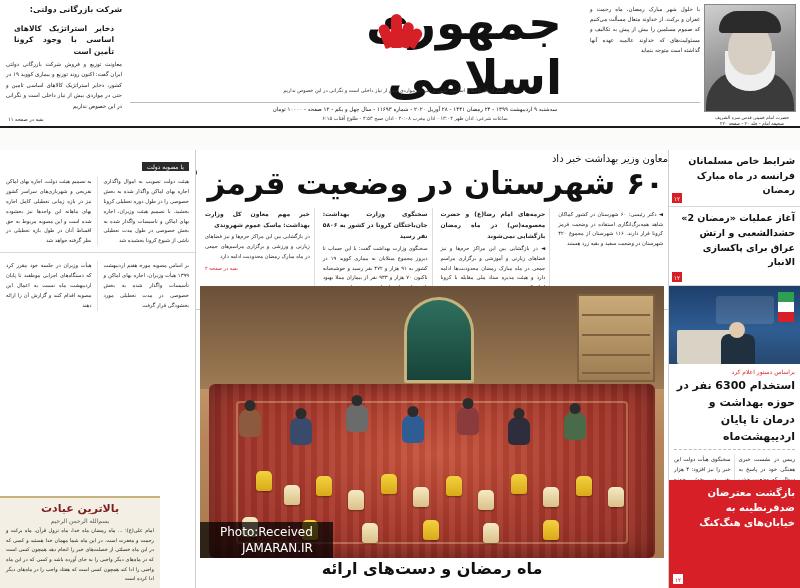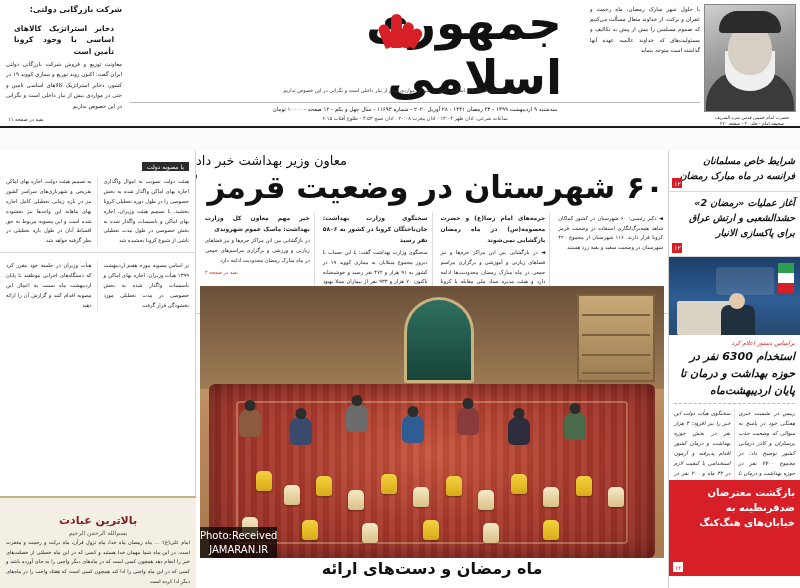--- a/index.html
+++ b/index.html
@@ -110,21 +110,21 @@
     position: absolute; top: 0; right: 0; width: 130px; height: 20px;
     background: #d61f26; color: #fff; font-size: 7.5px; font-weight: bold;
     display: flex; align-items: center; justify-content: center; direction: rtl;
   }
 
   
   .col-right {
     position: absolute; top: 150px; right: 0; width: 132px; bottom: 0;
     border-left: 1px solid #cfcfcf; background: #fff;
   }
-  .side-box { padding: 4px 5px 5px; border-bottom: 1px solid #d8d8d8; position: relative; font-style: italic;}
+  .side-box { padding: 4px 5px 5px; border-bottom: 1px solid #d8d8d8; position: relative;}
   .side-title {
     font-size: 9.5px; font-weight: bold; color: #111; line-height: 1.55;
     text-align: right; direction: rtl; margin-bottom: 3px;
   }
   .side-title.big { font-size: 11px; }
   .side-body {
     font-size: 5.4px; line-height: 1.85; color: #222; text-align: justify; direction: rtl;
   }
   .side-num {
     position: absolute; left: 3px; bottom: 3px;
@@ -132,21 +132,21 @@
     font-size: 6px; display:flex; align-items:center; justify-content:center;
   }
   .side-hr { border-top: 1px dashed #bbb; margin: 4px 0; }
 
   
   .center {
     position: absolute; top: 150px; right: 132px; left: 196px; bottom: 0;
     background: #fff;
   }
   .kicker {
-    text-align: left; font-size: 13px; color: #111; direction: rtl;
+    text-align: right; font-size: 10px; color: #111; direction: rtl;
     padding: 3px 0 0;
   }
   .headline {
     text-align: center; direction: rtl;
     font-size: 31px; font-weight: bold; color: #111;
     line-height: 1.15; padding: 2px 4px 4px;
     white-space: nowrap;
   }
   .lead-row {
     display: flex; direction: rtl; gap: 4px; padding: 2px 5px 4px;
@@ -217,22 +217,22 @@
   .person .head {
     position: absolute; left: 50%; top: 0; transform: translateX(-50%);
     width: 11px; height: 11px; border-radius: 50%; background: #2c2c2c;
   }
   .person .body {
     position: absolute; left: 50%; top: 9px; transform: translateX(-50%);
     width: 22px; height: 28px; border-radius: 9px 9px 5px 5px;
   }
   .photo-credit {
     position: absolute; left: 0; bottom: 0; background: rgba(0,0,0,.72);
-    color: #fff; font-size: 10px; line-height: 1.35; padding: 2px 0;
-    direction: ltr; text-align: center;
+    color: #fff; font-size: 12px; line-height: 1.35; padding: 2px 20px;
+    direction: ltr; text-align: right;
   }
 
   
   .col-left {
     position: absolute; top: 150px; left: 0; width: 196px; bottom: 0;
     border-right: 1px solid #cfcfcf; background: #fff;
   }
   .lbox { padding: 4px 6px 6px; border-bottom: 1px solid #d8d8d8; position: relative;}
   .ltag {
     font-size: 6px; color: #fff; background: #2b2b2b; display: inline-block;
@@ -244,23 +244,23 @@
   }
   .lcols { display: flex; direction: rtl; gap: 6px; margin-top: 4px;}
   .lcol {
     flex: 1; font-size: 5.2px; line-height: 1.9; color: #222;
     text-align: justify; direction: rtl;
   }
   .lcol + .lcol { border-right: 1px solid #e2e2e2; padding-right: 5px; }
 
   
   .relbox {
-    position: absolute; left: 0; bottom: 0; width: 196px; height: 92px;
+    position: absolute; left: 0; bottom: 0; width: 160px; height: 92px;
     background: #f3efe4; border-top: 2px solid #c8b27e;
-    padding: 16px 6px; direction: rtl;
+    padding: 4px 6px; direction: rtl;
   }
   .relbox .rt {
     font-size: 11px; font-weight: bold; color: #7a1f1f; text-align: center;
     margin-bottom: 2px;
   }
   .relbox .rb {
     font-size: 5.1px; line-height: 1.9; color: #222; text-align: justify;
   }
   .relbox .bism { text-align:center; font-size: 6px; margin-bottom: 2px; color:#555;}
 
@@ -362,21 +362,21 @@
     <div class="side-box">
       <div style="font-size:6px;color:#d61f26;direction:rtl;text-align:right;margin-bottom:2px;">براساس دستور اعلام کرد</div>
       <div class="side-title big">استخدام 6300 نفر در حوزه بهداشت و درمان تا پایان اردیبهشت‌ماه</div>
       <div class="side-hr"></div>
       <div style="display:flex;gap:4px;direction:rtl;">
         <div class="side-body" style="flex:1">رییس در نشست خبری هفتگی خود در پاسخ به سوالی که وضعیت جذب پرستاران و کادر درمانی کشور توضیح داد: در مجموع ۷۷۰۰ نفر در حوزه بهداشت و درمان تا پایان اردیبهشت ماه جذب خواهند شد و پرونده استخدام نیروهای انسانی در بخش‌های مختلف درمانی در حال پیگیری است</div>
         <div class="side-body" style="flex:1;border-right:1px solid #e2e2e2;padding-right:3px;">سخنگوی هیأت دولت این خبر را نیز افزود: ۴ هزار نفر در بخش حوزه بهداشت و درمان کشور اقدام پذیرفته و آزمون استخدامی با کیفیت لازم در ۴۲ ماه و ۲۰۰ نفر در بخش‌های مختلف بهداشتی و درمانی که طی ماه‌های آینده جذب خواهند شد</div>
       </div>
     </div>
 
-    <div class="redbox" style="position:absolute;bottom:12px;left:0;right:0;height:96px;">
+    <div class="redbox" style="position:absolute;bottom:0;left:0;right:0;height:108px;">
       <div class="rbt">بازگشت معترضان ضدقرنطینه به خیابان‌های هنگ‌کنگ</div>
       <div style="position:absolute;left:4px;bottom:4px;background:#fff;color:#d61f26;font-size:6px;width:10px;height:10px;display:flex;align-items:center;justify-content:center;">۱۲</div>
     </div>
   </div>
 
   <div class="center">
     <div class="kicker">معاون وزیر بهداشت خبر داد</div>
     <div class="headline">۶۰ شهرستان در وضعیت قرمز کرونا</div>
 
     <div class="lead-row">

